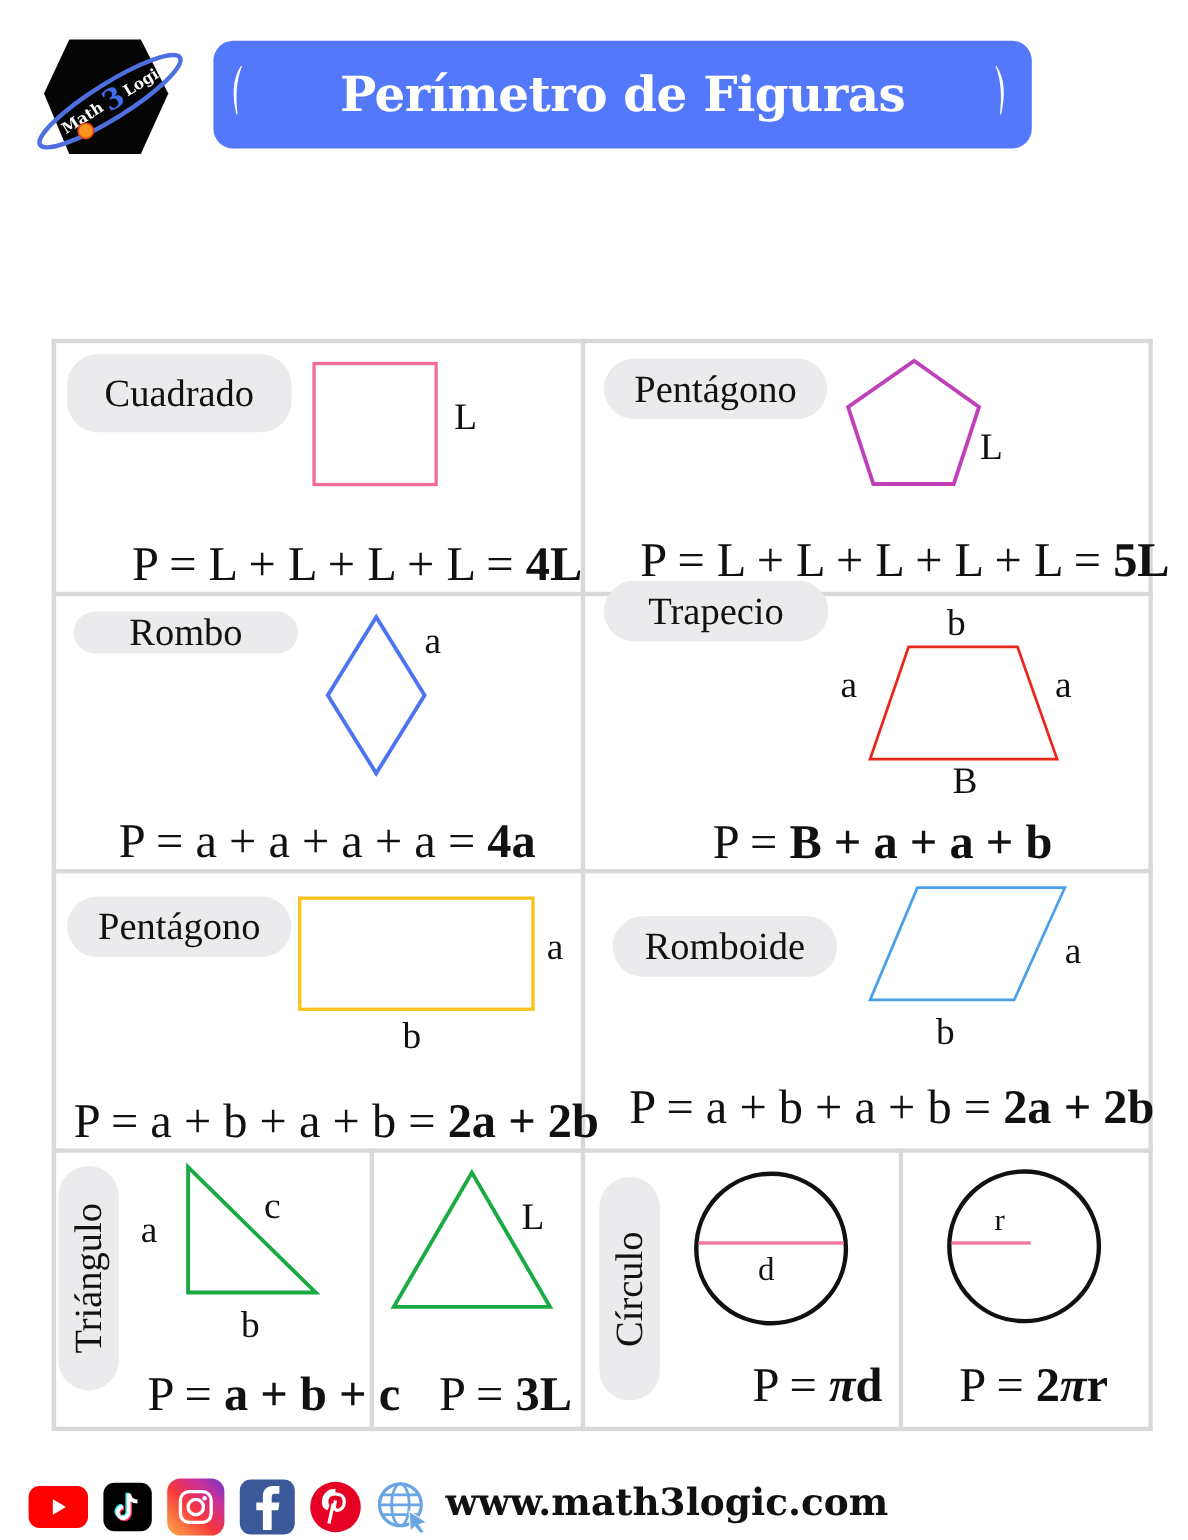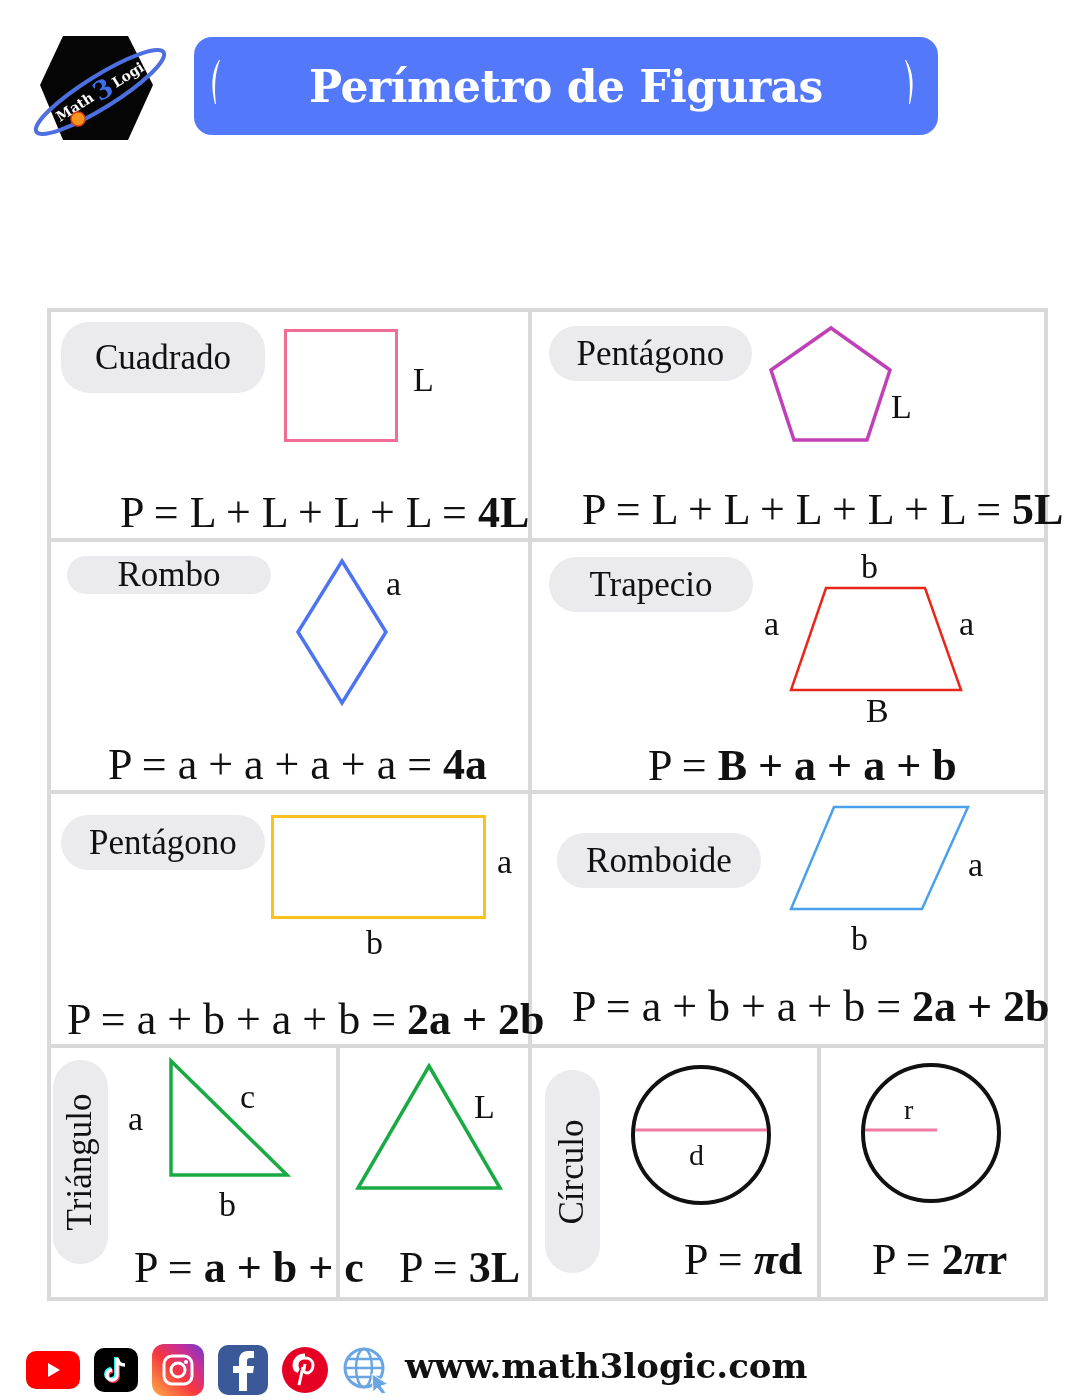--- a/index.html
+++ b/index.html
@@ -134,21 +134,21 @@
   <svg class="shape" style="left:295px; top:558px;" width="94" height="148">
     <polygon points="47,3 91,74 47,145 3,74" fill="none" stroke="#4d74f0" stroke-width="3.5"></polygon>
   </svg>
   <div class="lbl" style="left:386px; top:567px;">a</div>
   <div class="formula" style="left:108px; top:743px;">
     <span>P = a + a + a + a = </span><b>4a</b>
   </div>
 </div>
 
 <div>
-  <div class="pill" style="left:549px; top:557px; width:204px; height:55px;">
+  <div class="pill" style="left:549px; top:528px; width:204px; height:55px;">
     <span>Trapecio</span>
   </div>
   <svg class="shape" style="left:786px; top:586px;" width="180" height="108">
     <polygon points="40,2 139,2 175,104 5,104" fill="none" stroke="#e8261a" stroke-width="2.5"></polygon>
   </svg>
   <div class="lbl" style="left:861px; top:550px;">b</div>
   <div class="lbl" style="left:764px; top:607px;">a</div>
   <div class="lbl" style="left:959px; top:607px;">a</div>
   <div class="lbl" style="left:866px; top:694px;">B</div>
   <div class="formula" style="left:648px; top:744px;">

